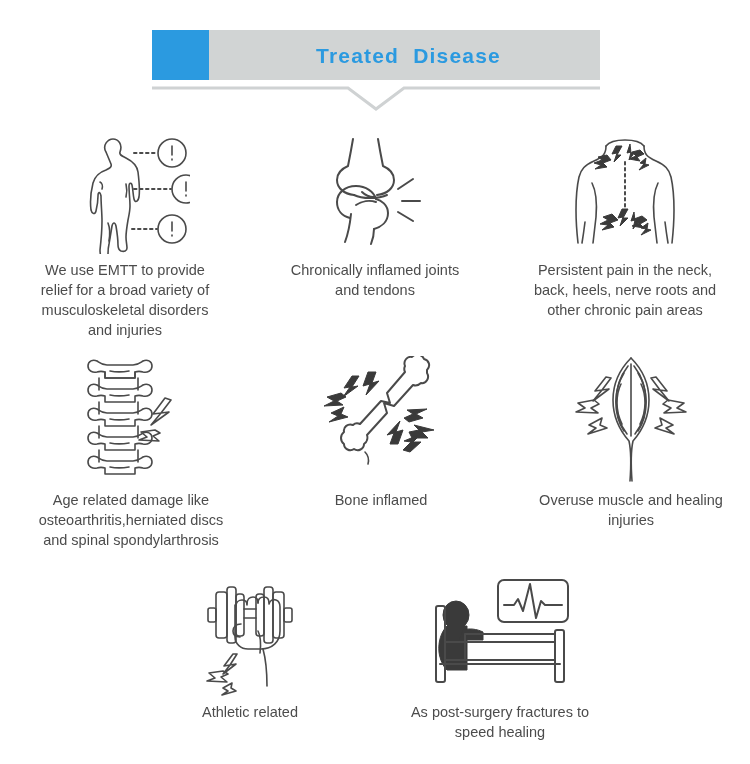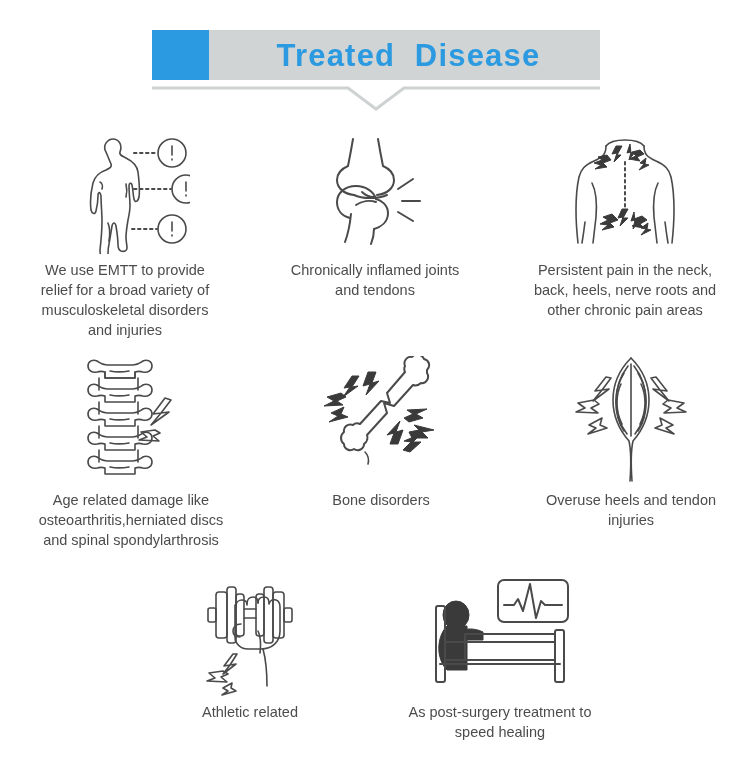--- a/index.html
+++ b/index.html
@@ -42,21 +42,21 @@
   .header-gray {
     flex: 1 1 auto;
     background: #d1d4d4;
     display: flex;
     align-items: center;
     justify-content: center;
     position: relative;
   }
   .header-title {
     color: #2b9ae0;
-    font-size: 31px;
+    font-size: 21px;
     font-weight: bold;
     letter-spacing: 1.2px;
     white-space: pre;
     padding-left: 8px;
     line-height: 1;
   }
   .header-rule {
     position: absolute;
     left: 152px;
     top: 86px;
@@ -256,21 +256,21 @@
             <path d="M28 51 l-13 6 l7 3 l-9 6 l19 -5 l-7 -3 z"></path>
           </g>
           <g class="solidfill">
             <path d="M93 66 l14 -4 l-7 -4 l11 -5 l-20 1 l6 4 l-9 4 z"></path>
             <path d="M96 82 l16 0 l-6 -6 l12 -2 l-20 -5 l5 5 l-10 2 z"></path>
             <path d="M82 88 l5 -14 l-7 2 l4 -11 l-13 14 l7 -2 l-4 11 z"></path>
             <path d="M94 96 l11 -10 l-8 0 l8 -8 l-17 7 l7 1 l-8 8 z"></path>
           </g>
         </svg>
       </div>
-      <div class="caption">Bone disorders</div>
+      <div class="caption">Bone inflamed</div>
     </div>
 
     <div class="cell">
       <div class="icon-box">
         <svg width="130" height="128" viewBox="0 0 130 128">
           <path class="stroke-thin" d="M65 2 c-9 9 -18 22 -18 42 c0 20 9 33 16 41 c2 9 2 26 1 40"></path>
           <path class="stroke-thin" d="M65 2 c9 9 18 22 18 42 c0 20 -9 33 -16 41 c-2 9 -2 26 -1 40"></path>
           <g class="stroke-thin">
             <path d="M62 10 c-7 9 -12 21 -12 35 c0 14 5 25 11 33"></path>
             <path d="M58 17 c-5 8 -8 18 -8 29 c0 12 3 22 8 29"></path>
@@ -285,21 +285,21 @@
             <path d="M28 44 l-16 3 l7 5 l-9 4 l22 1 l-7 -5 l8 -4 z"></path>
             <path d="M36 62 l-13 7 l7 3 l-8 6 l19 -6 l-7 -3 z"></path>
           </g>
           <g class="stroke-thin">
             <path d="M90 21 l11 14 l-7 -1 l9 11 l-16 -12 l7 1 l-9 -12 z"></path>
             <path d="M102 44 l16 3 l-7 5 l9 4 l-22 1 l7 -5 l-8 -4 z"></path>
             <path d="M94 62 l13 7 l-7 3 l8 6 l-19 -6 l7 -3 z"></path>
           </g>
         </svg>
       </div>
-      <div class="caption">Overuse heels and tendon
+      <div class="caption">Overuse muscle and healing
 injuries</div>
     </div>
 
   </div>
 
   <div class="row row-3">
 
     <div class="spacer"></div>
 
     <div class="cell">
@@ -348,21 +348,21 @@
           <g class="stroke">
             <rect x="11" y="38" width="9" height="76" rx="2"></rect>
             <rect x="130" y="62" width="9" height="52" rx="2"></rect>
             <path d="M20 74 l110 0"></path>
             <path d="M40 66 l90 0 l0 26 l-90 0 z"></path>
             <path d="M20 92 l110 0"></path>
             <path d="M15 96 l120 0"></path>
           </g>
         </svg>
       </div>
-      <div class="caption">As post-surgery treatment to
+      <div class="caption">As post-surgery fractures to
 speed healing</div>
     </div>
 
     <div class="spacer"></div>
 
   </div>
 
 </div>
 
 </body></html>

